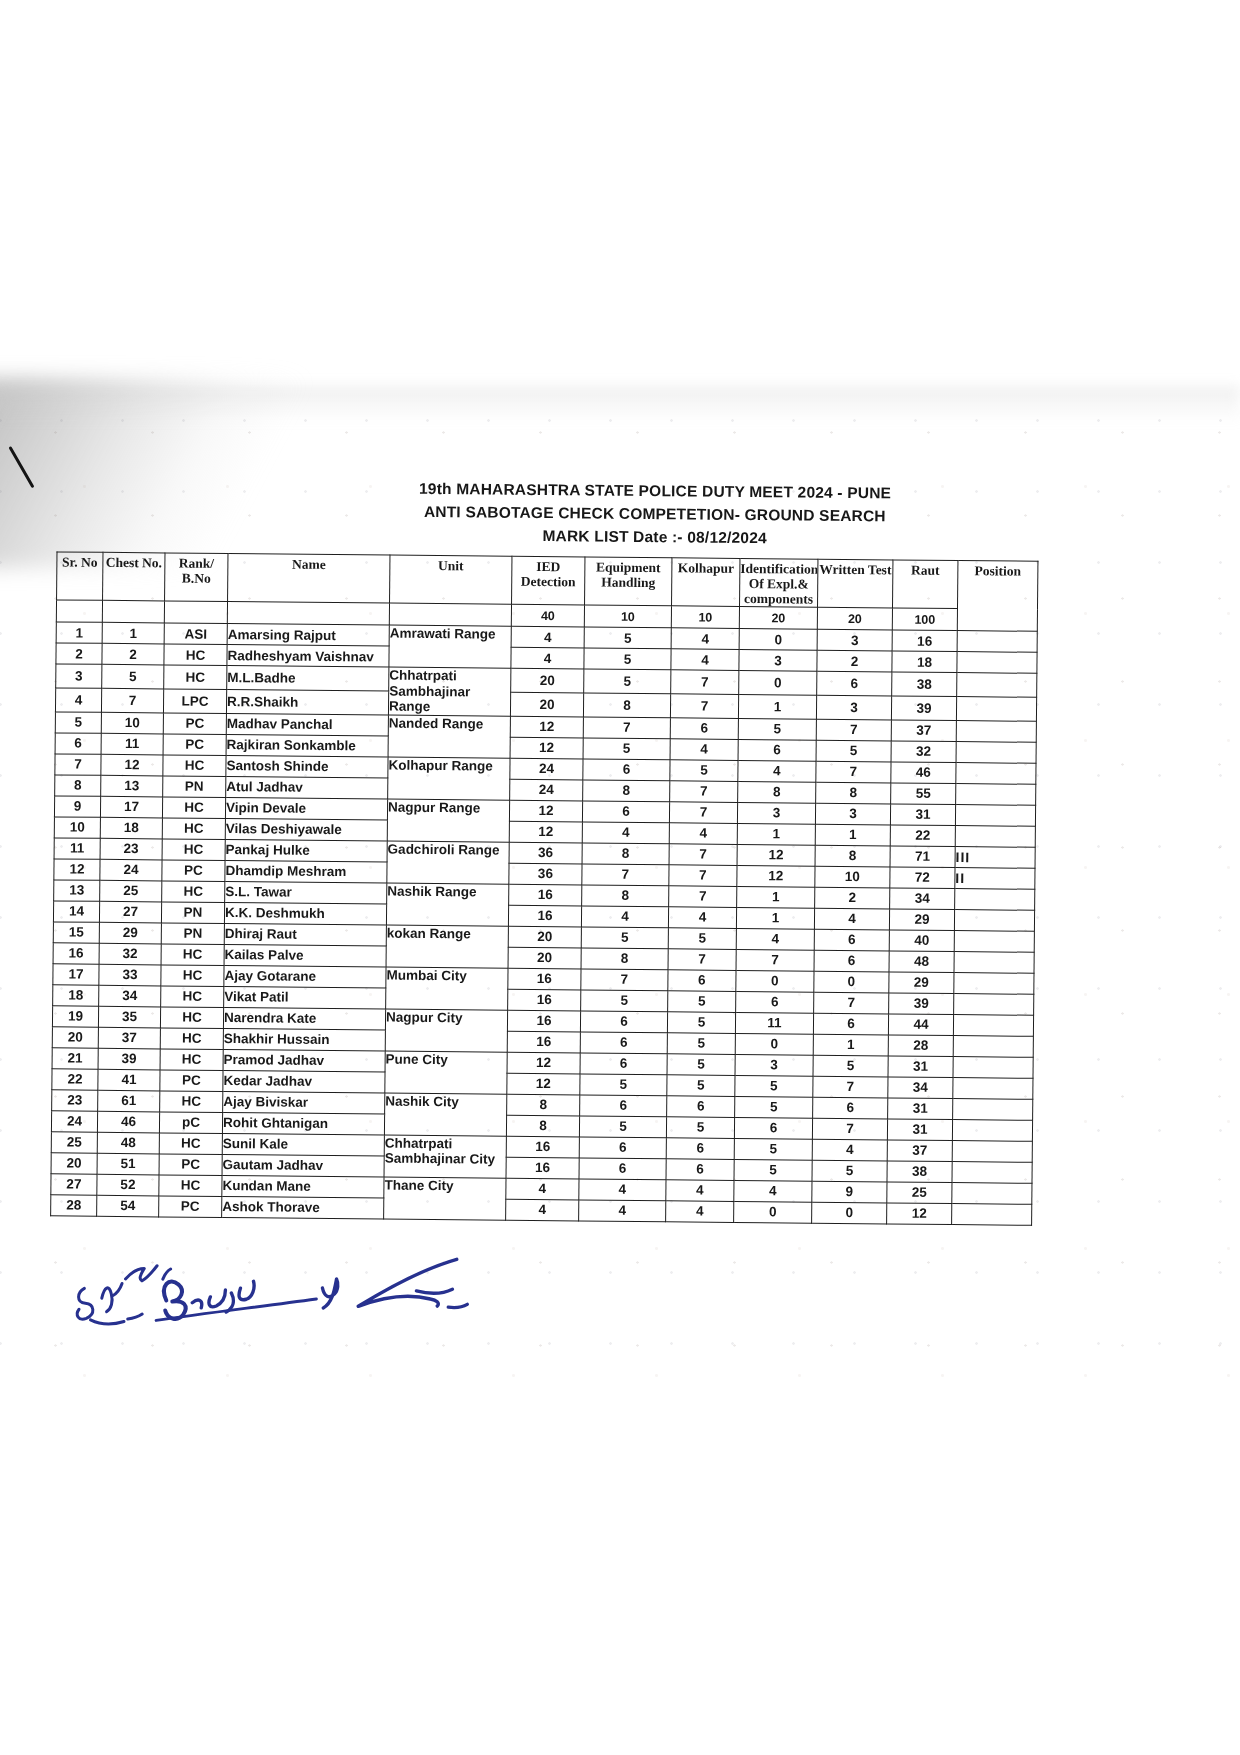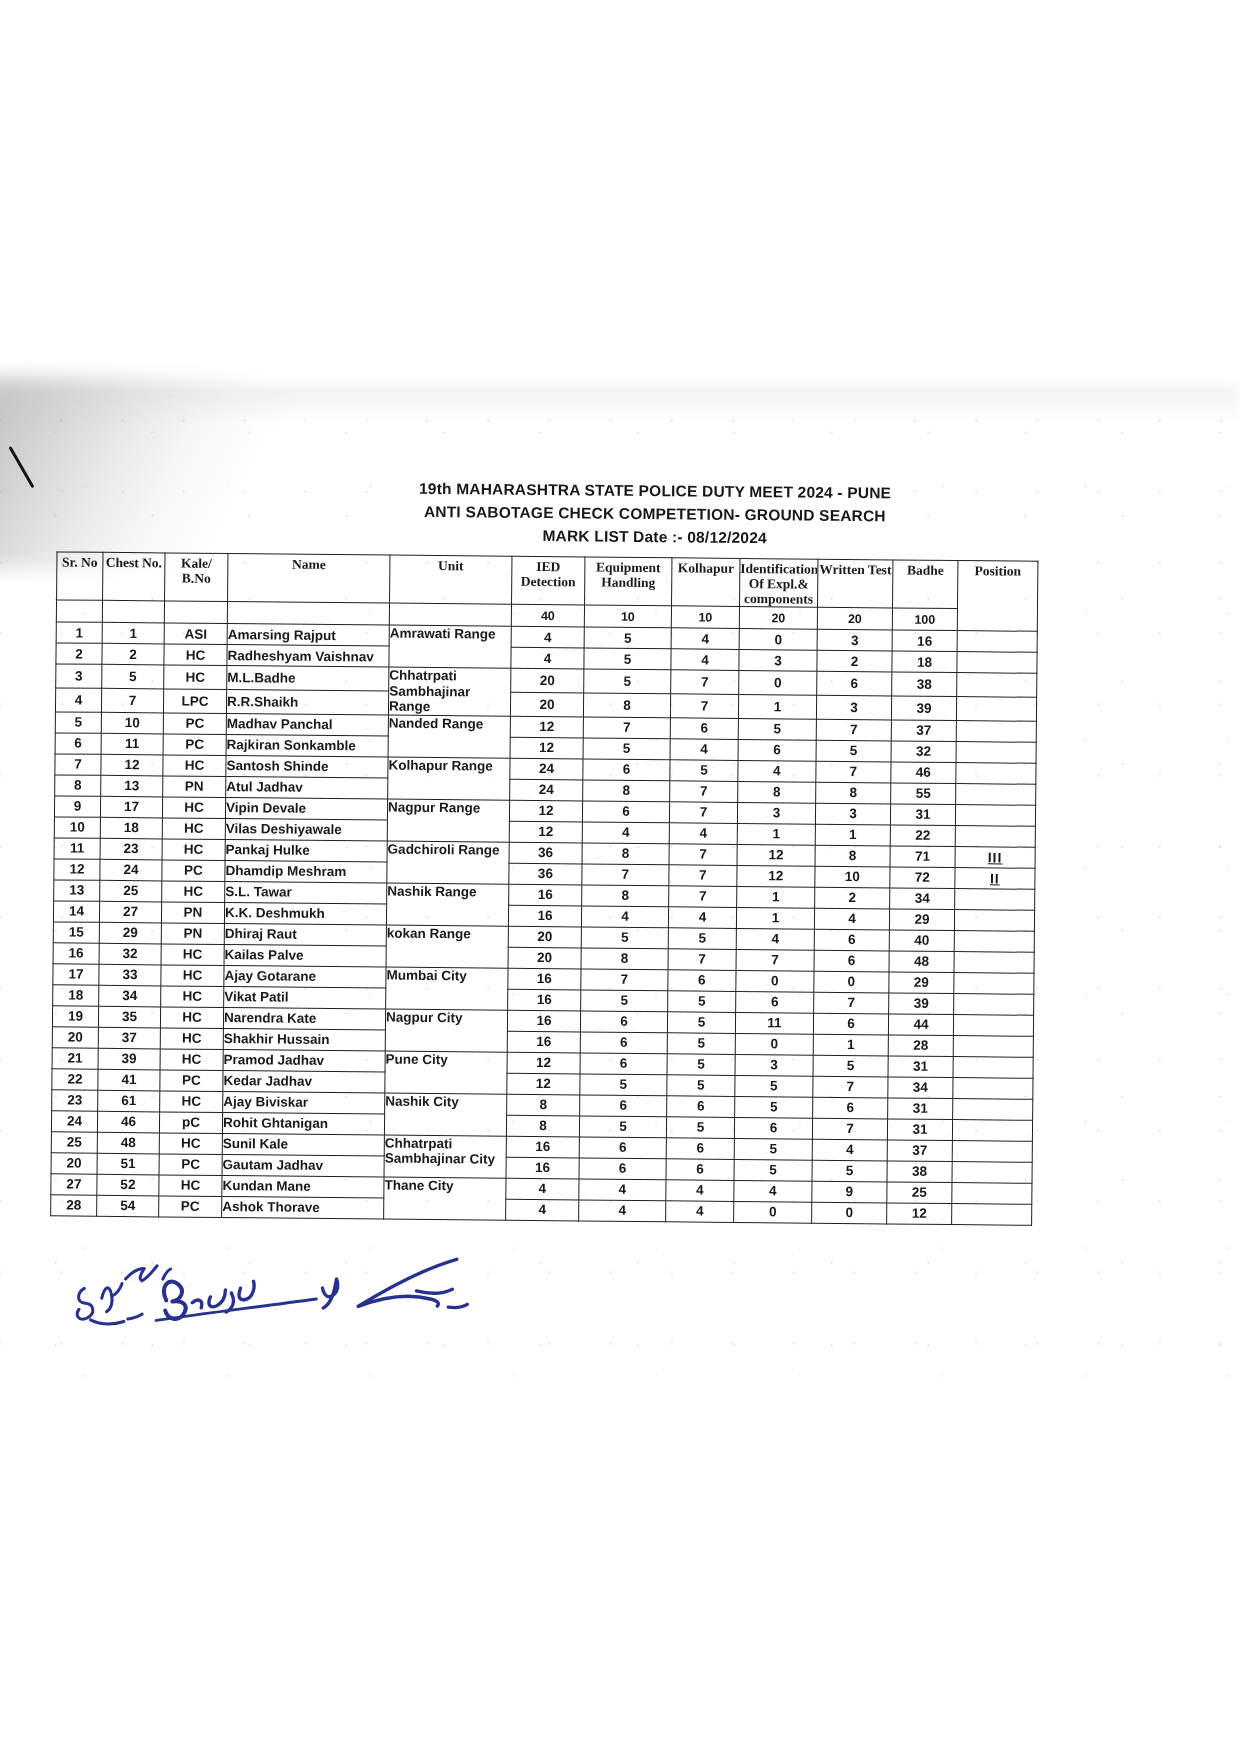--- a/index.html
+++ b/index.html
@@ -82,21 +82,21 @@
     font-weight:700;font-size:13.5px;line-height:1;
     white-space:nowrap;
   }
   td.c-num{text-align:center;}
   td.c-name{text-align:left;padding-left:5px;}
   td.c-unit{
     text-align:left;padding-left:4px;vertical-align:top;padding-top:2px;
     white-space:normal;line-height:1.15;font-size:13.5px;
   }
   td.c-score{text-align:center;}
-  td.c-pos{text-align:center;font-size:14px;letter-spacing:1px;text-decoration:underline;}
+  td.c-pos{text-align:left;font-size:14px;letter-spacing:1px;}
   
   .sig{position:absolute;}
   .sig path{fill:none;stroke:#27318f;stroke-linecap:round;stroke-linejoin:round;}
 </style>
 </head>
 <body>
 
 <div id="paper">
   <div id="corner-shadow"></div>
   <div id="top-edge-shade"></div>
@@ -123,29 +123,29 @@
           <col style="width:68px">
           <col style="width:78px">
         <col style="width:75px">
           <col style="width:65px">
           <col style="width:80px">
       </colgroup>
       <thead>
         <tr class="hdr-row">
           <th>Sr.  No</th>
           <th>Chest No.</th>
-          <th>Kale/ B.No</th>
+          <th>Rank/ B.No</th>
           <th>Name</th>
           <th>Unit</th>
           <th>IED Detection</th>
           <th>Equipment Handling</th>
           <th>Kolhapur</th>
           <th class="th-ident">Identification Of Expl.&amp; components</th>
           <th>Written Test</th>
-          <th>Badhe</th>
+          <th>Raut</th>
           <th class="th-pos" rowspan="2">Position</th>
         </tr>
         <tr class="marks-row">
           <td></td>
           <td></td>
           <td></td>
           <td></td>
           <td></td>
           <td>40</td>
           <td>10</td>

